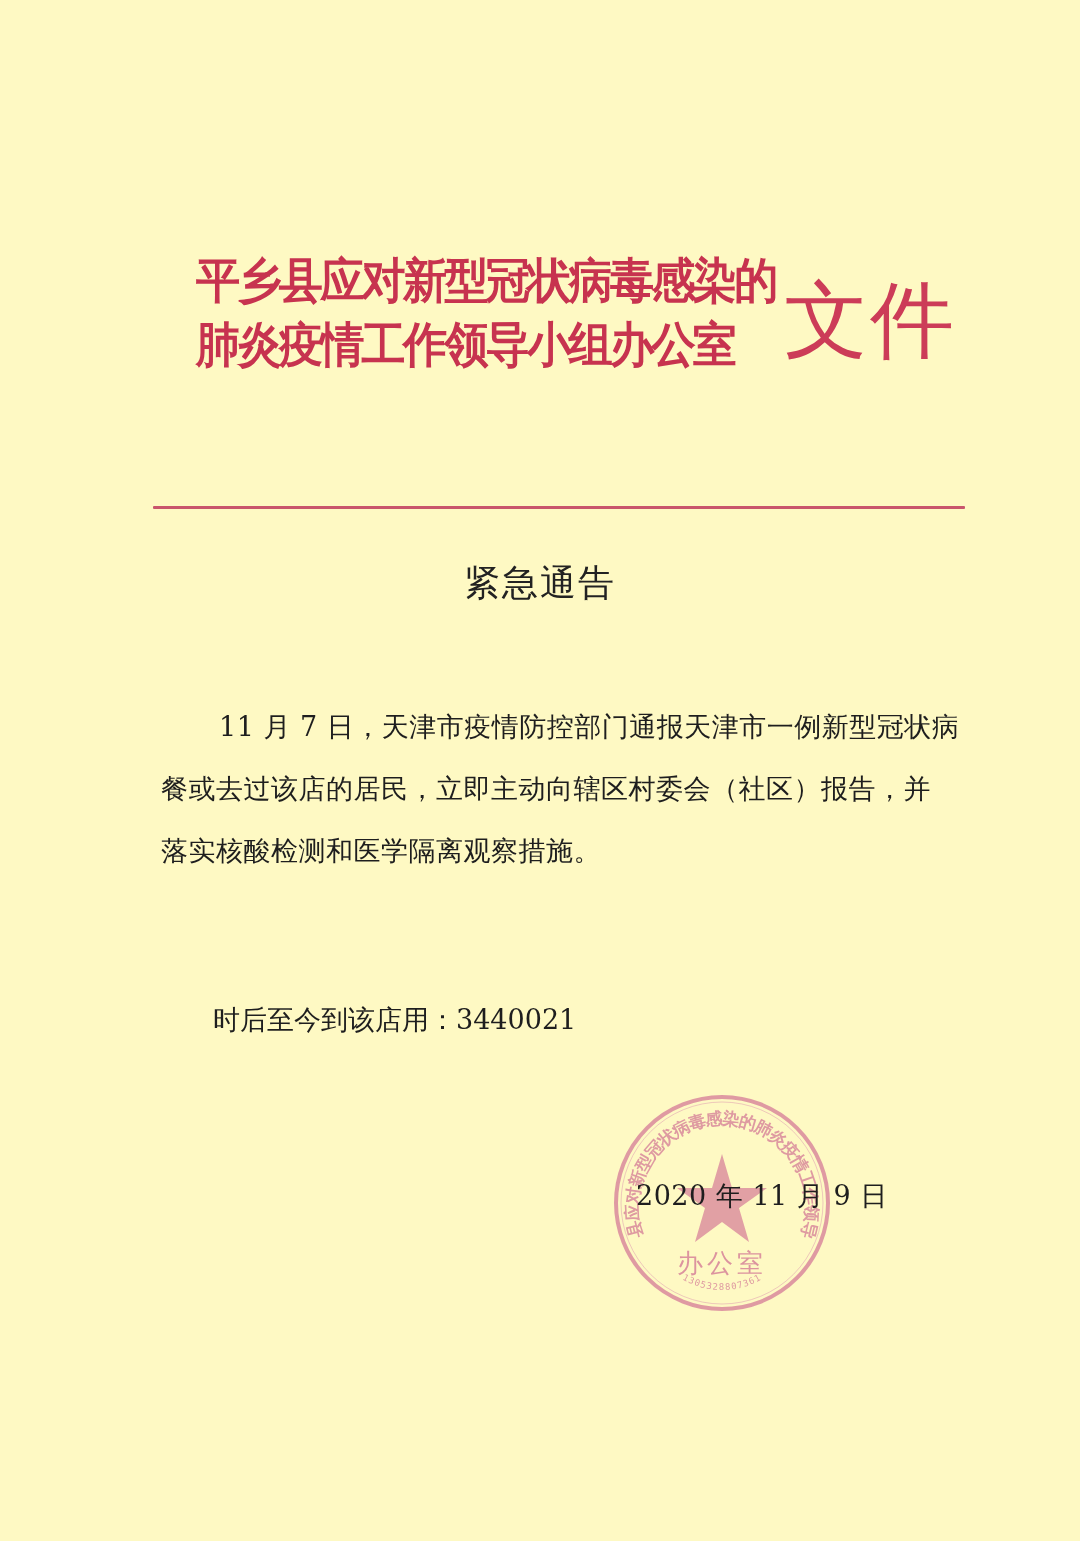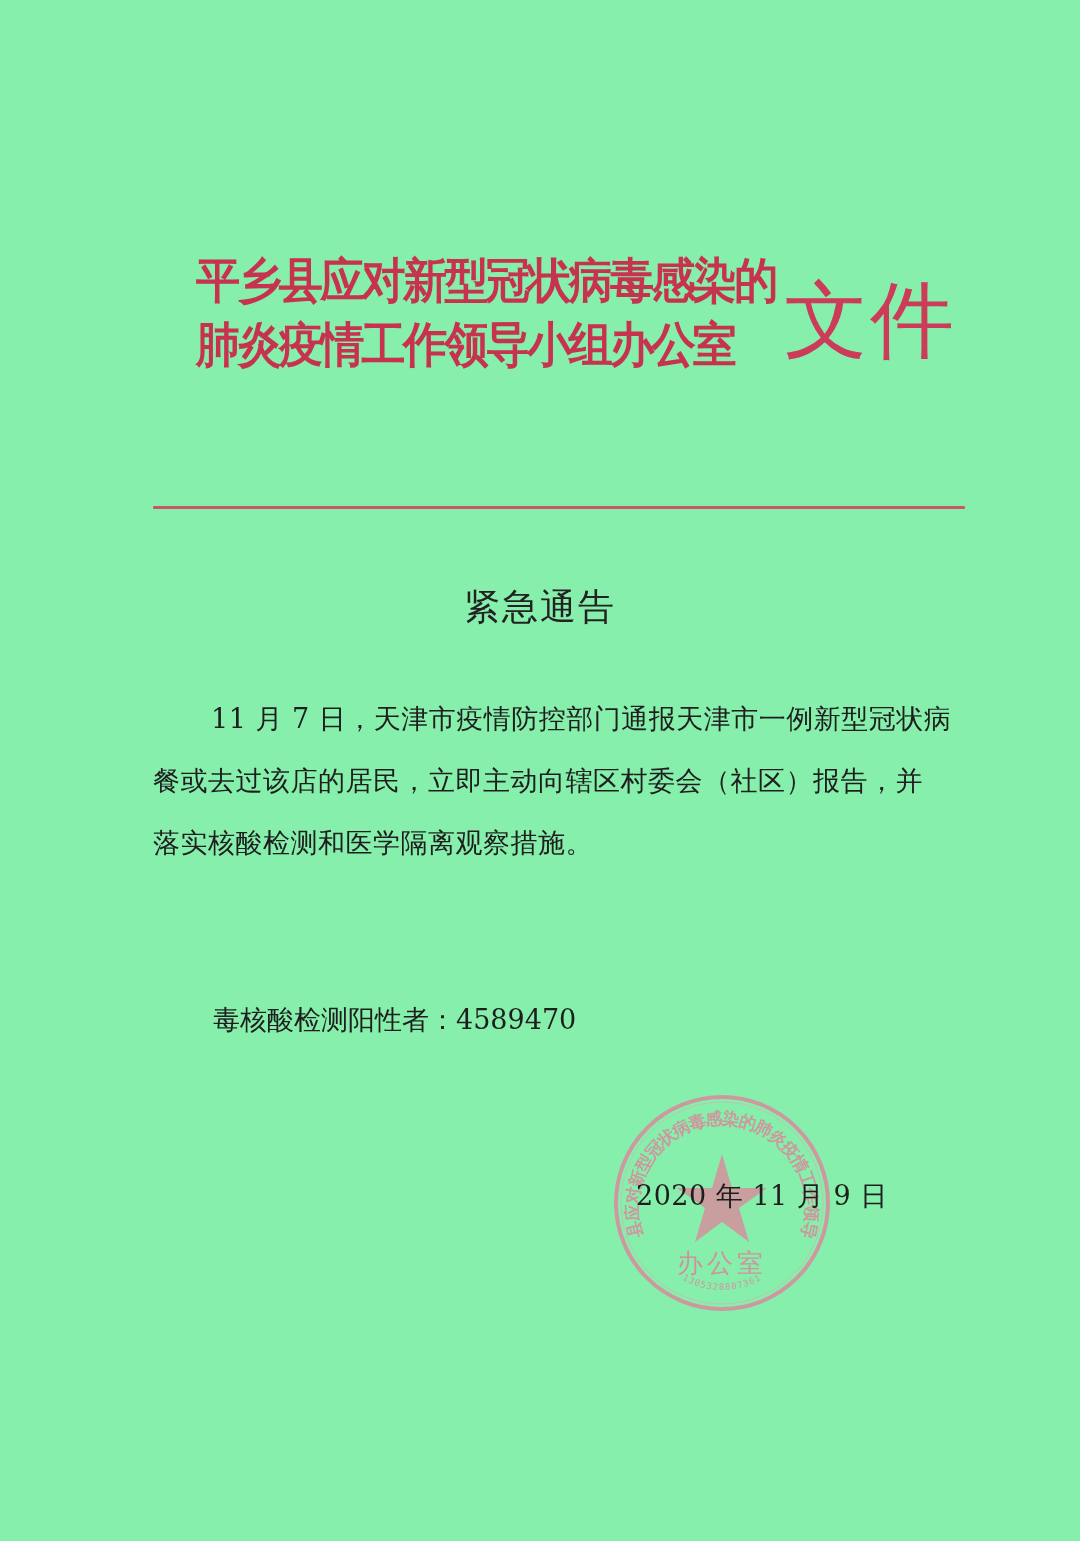--- a/index.html
+++ b/index.html
@@ -1,37 +1,37 @@
 <!DOCTYPE html>
 <html><head>
 <meta charset="utf-8">
 <style>
   html, body { margin: 0; padding: 0; background: #ffffff; }
   body { width: 1080px; height: 1541px; position: relative; overflow: hidden;
          font-family: "DejaVu Serif", "Liberation Serif", serif; color: #1a1a1a; }
-  .page { position: absolute; inset: 0; background: #86efac; }
+  .page { position: absolute; inset: 0; background: #fef9c3; }
 
   .header { position: absolute; left: 196px; top: 248px; width: 740px; height: 140px; }
   .header-lines { position: absolute; left: 0; top: 0; width: 580px; }
   .header-line { display: block; font-family: "DejaVu Serif", serif; font-weight: bold;
                  font-size: 48px; line-height: 64px; color: #c7334f; letter-spacing: -3px;
                  white-space: nowrap; transform: scaleX(0.92); transform-origin: left center; }
   .header-suffix { position: absolute; left: 588px; top: 22px; font-family: Liberation Sans, sans-serif;
                    font-size: 84px; line-height: 100px; color: #cc3c58; letter-spacing: 2px; white-space: nowrap; }
 
   .red-rule { position: absolute; left: 153px; top: 506px; width: 812px; height: 3px;
               background: #c9566c; border-radius: 1px; }
 
   .notice-title { position: absolute; left: 0; width: 1080px; top: 558px; text-align: center;
                   font-family: "DejaVu Sans", sans-serif; font-size: 36px; line-height: 50px;
-                  color: #222222; letter-spacing: 2px; margin-top: 24px; }
+                  color: #222222; letter-spacing: 2px; }
 
   .body-text { position: absolute; left: 153px; top: 688px; width: 840px; }
   .para { font-family: "DejaVu Serif", serif; font-size: 27px; line-height: 62px; color: #1e1e1e;
-          margin: 0; text-align: justify; }
+          margin: 8px; text-align: justify; }
   .para .line { display: block; white-space: nowrap; letter-spacing: 0.5px; }
   .para .indent { padding-left: 58px; }
 
   .contact { position: absolute; left: 213px; top: 1000px; font-family: "DejaVu Serif", serif;
              font-size: 27px; line-height: 40px; color: #1e1e1e; white-space: nowrap; }
 
   .stamp { position: absolute; left: 611px; top: 1092px; width: 222px; height: 222px; }
   .stamp svg { width: 100%; height: 100%; }
 
   .date { position: absolute; left: 600px; top: 1176px; font-family: "DejaVu Serif", serif;
@@ -56,21 +56,21 @@
 
   <div class="body-text">
     <p class="para">
       <span class="line indent">11 月 7 日，天津市疫情防控部门通报天津市一例新型冠状病</span>
       <span class="line">餐或去过该店的居民，立即主动向辖区村委会（社区）报告，并</span>
       <span class="line">落实核酸检测和医学隔离观察措施。</span>
     </p>
   </div>
 
   <div class="contact">
-    <span>毒核酸检测阳性者：</span><span>4589470</span>
+    <span>时后至今到该店用：</span><span>3440021</span>
   </div>
 
   <div class="stamp">
     <svg viewBox="0 0 222 222" xmlns="http://www.w3.org/2000/svg">
       <defs>
         <path id="ringPath" d="M 34,150 A 84,84 0 1,1 188,150" fill="none"></path>
         <path id="serialPath" d="M 44,160 A 78,78 0 0,0 178,160" fill="none"></path>
       </defs>
       <circle cx="111" cy="111" r="106" fill="none" stroke="#d98a9c" stroke-width="4" opacity="0.85"></circle>
       <circle cx="111" cy="111" r="101" fill="none" stroke="#e3a6b3" stroke-width="1" opacity="0.6"></circle>

